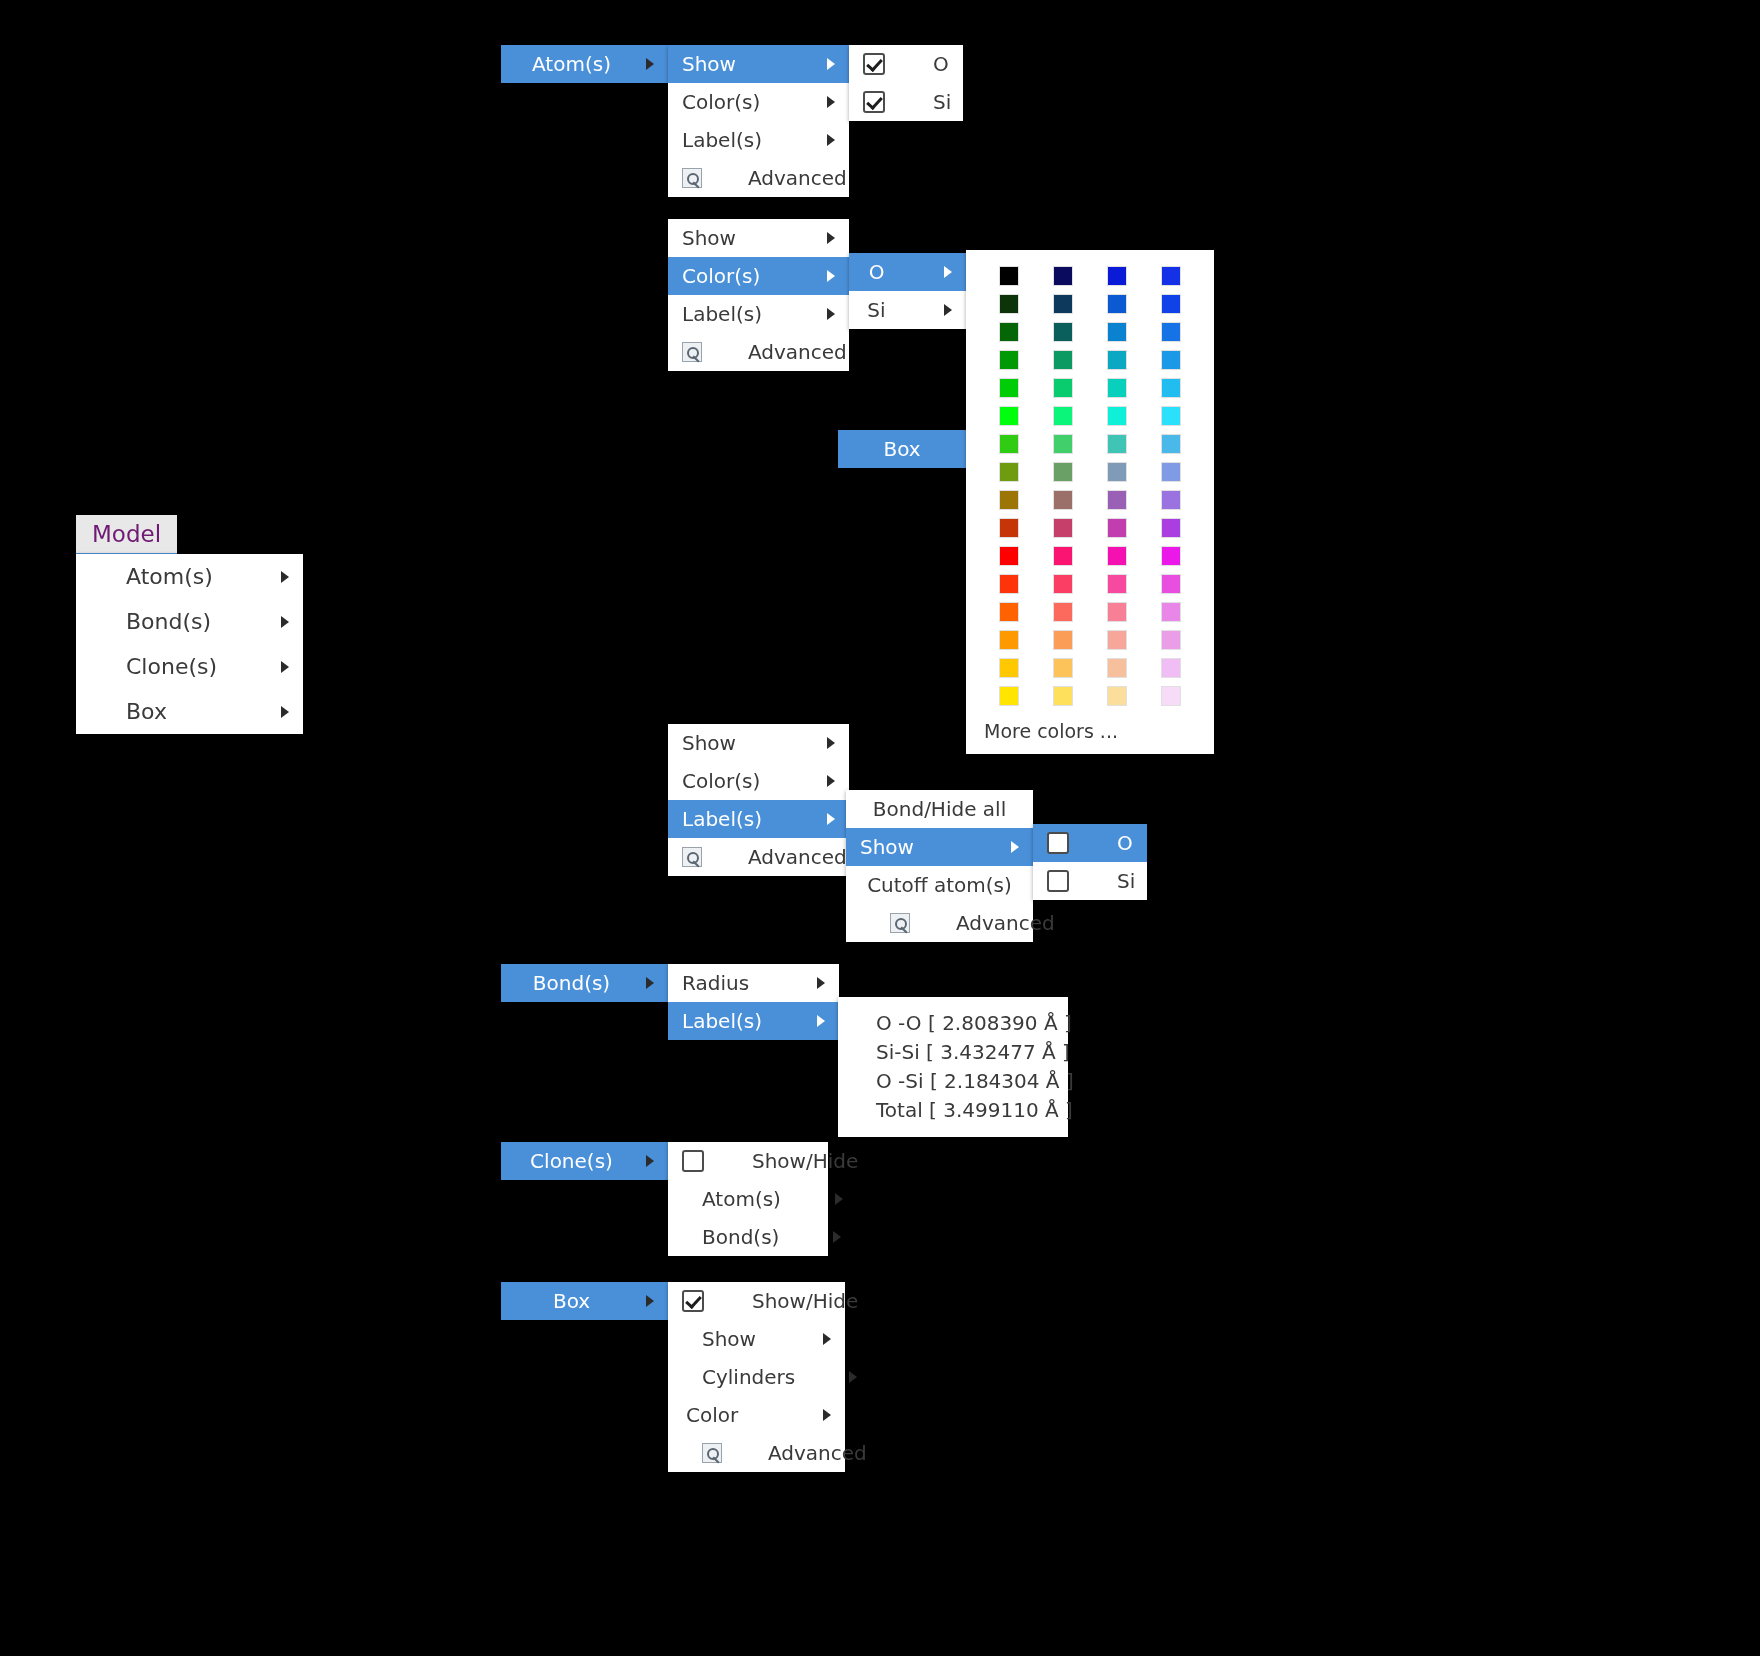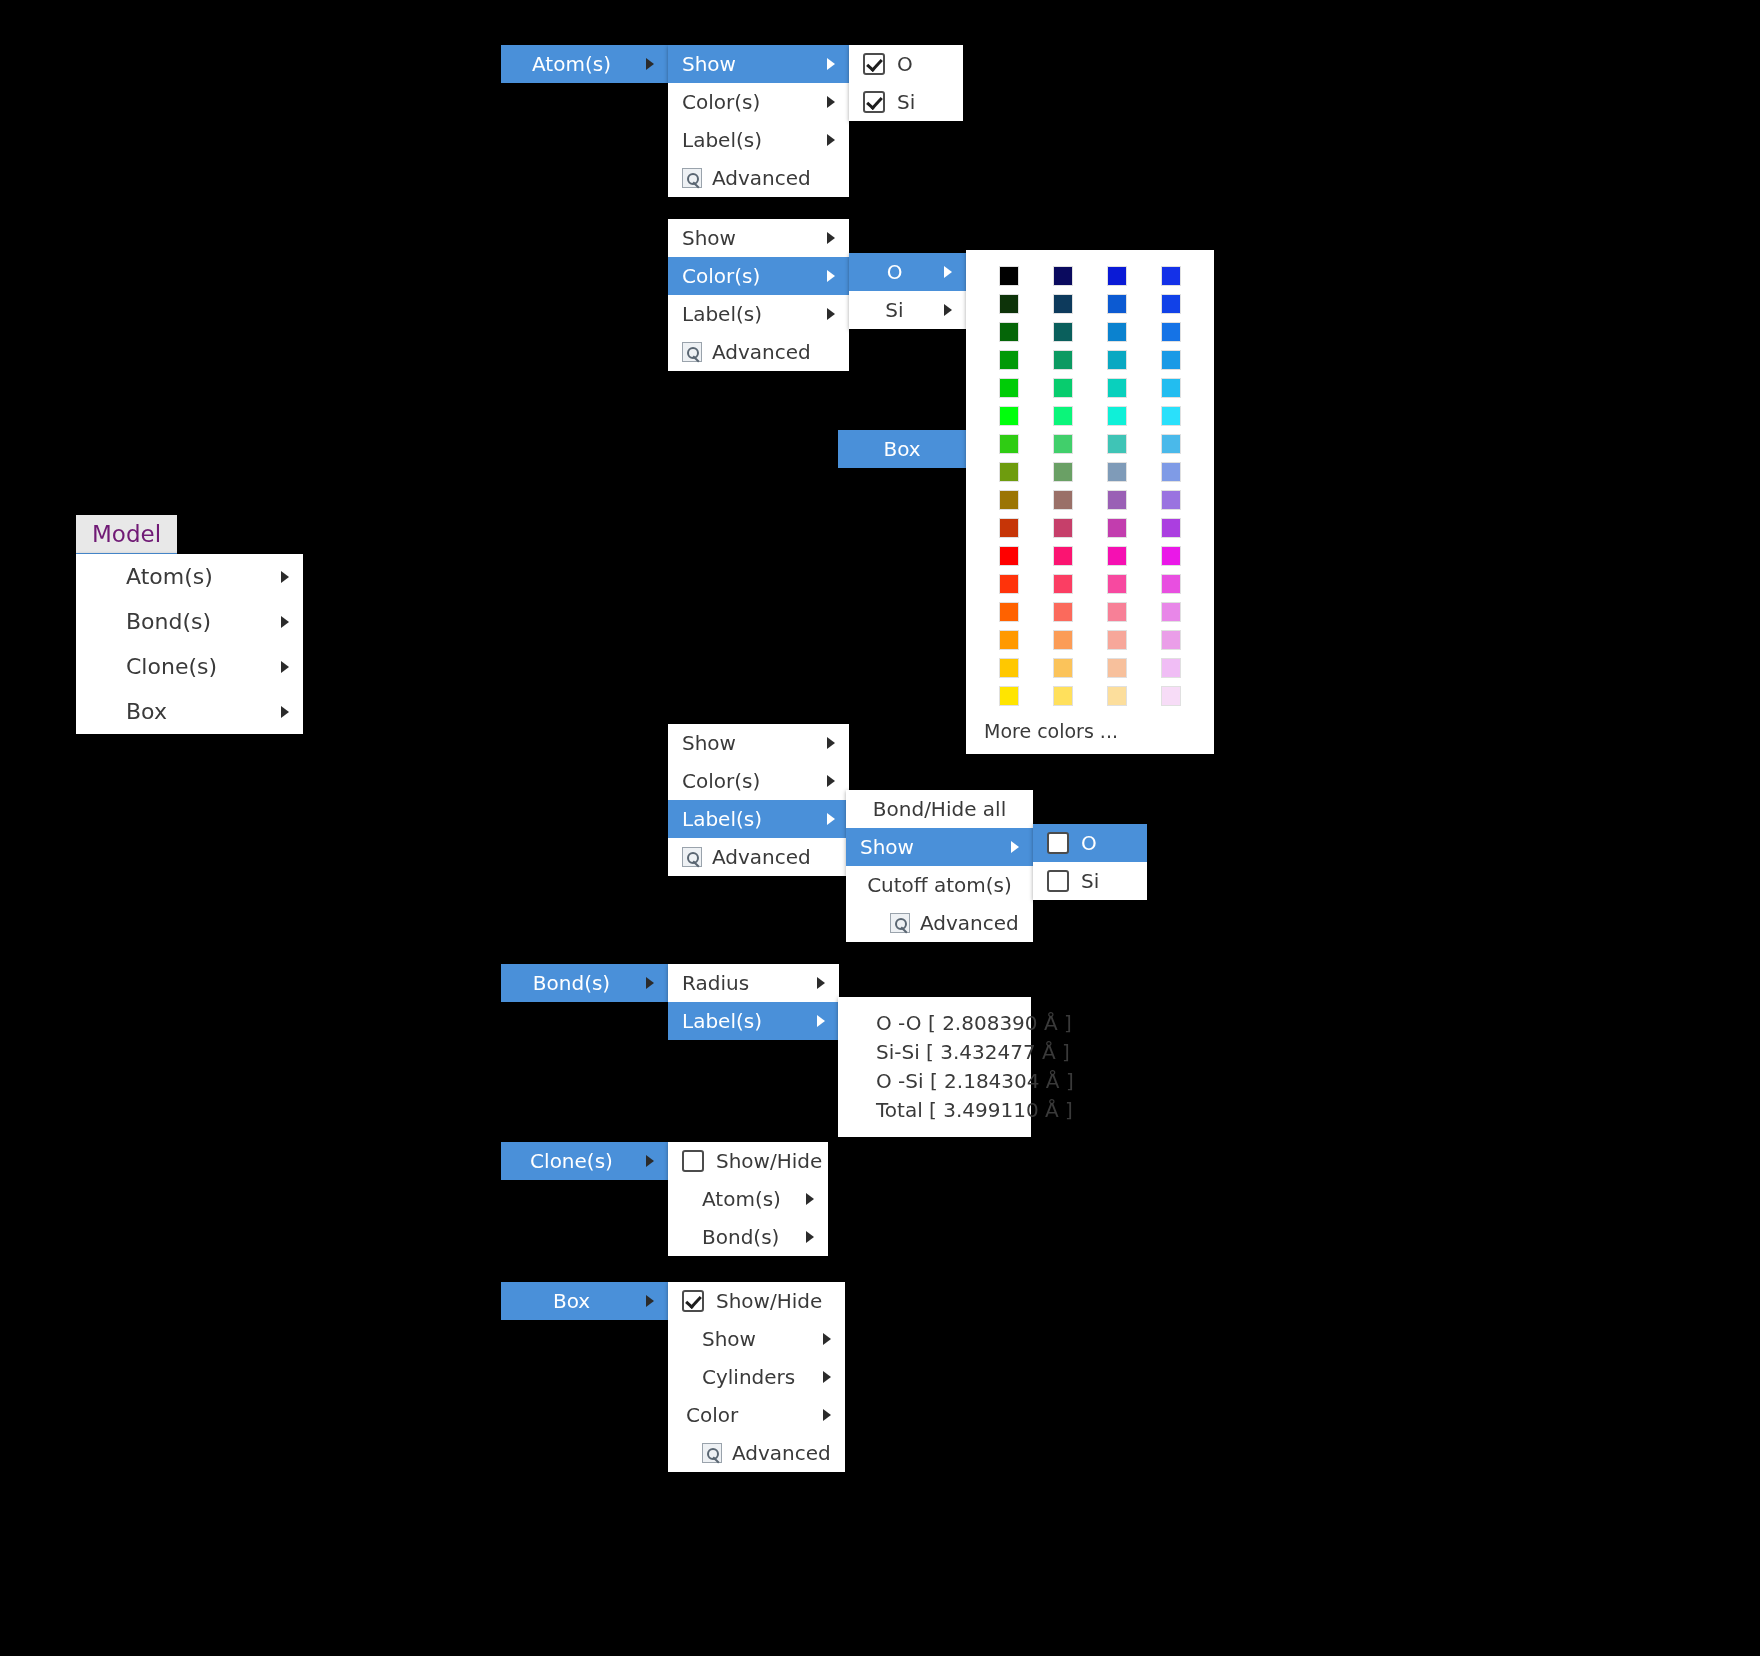--- a/index.html
+++ b/index.html
@@ -24,20 +24,21 @@
   }
   .mi {
     display: flex;
     align-items: center;
     height: 38px;
     padding: 0 14px 0 14px;
     font-size: 20px;
     color: #3a3a3a;
     white-space: nowrap;
     box-sizing: border-box;
+    gap: 36px;
   }
   .mi .lbl { flex: 1 1 auto; }
   .mi.center .lbl { text-align: center; }
   .mi.sel {
     background: #4a90d9;
     color: #ffffff;
   }
   .arrow {
     width: 0; height: 0;
     margin-left: 18px;
@@ -392,21 +393,21 @@
   <div class="mi">
     <span class="lbl">Radius</span>
     <span class="arrow"></span>
   </div>
   <div class="mi sel">
     <span class="lbl">Label(s)</span>
     <span class="arrow"></span>
   </div>
 </div>
 
-<div class="abs infopanel" style="left:838px; top:997px; width:193px;text-align:center;">
+<div class="abs infopanel" style="left:838px; top:997px; width:230px;text-align:center;">
   <div class="inforow">O -O  [ 2.808390 Å ]</div>
   <div class="inforow">Si-Si [ 3.432477 Å ]</div>
   <div class="inforow">O -Si [ 2.184304 Å ]</div>
   <div class="inforow">Total [ 3.499110 Å ]</div>
 </div>
 
 <div class="abs" style="left:501px; top:1142px;">
   <div class="barrow" style="width:167px;">
     <span class="lbl">Clone(s)</span>
     <span class="arrow"></span>

